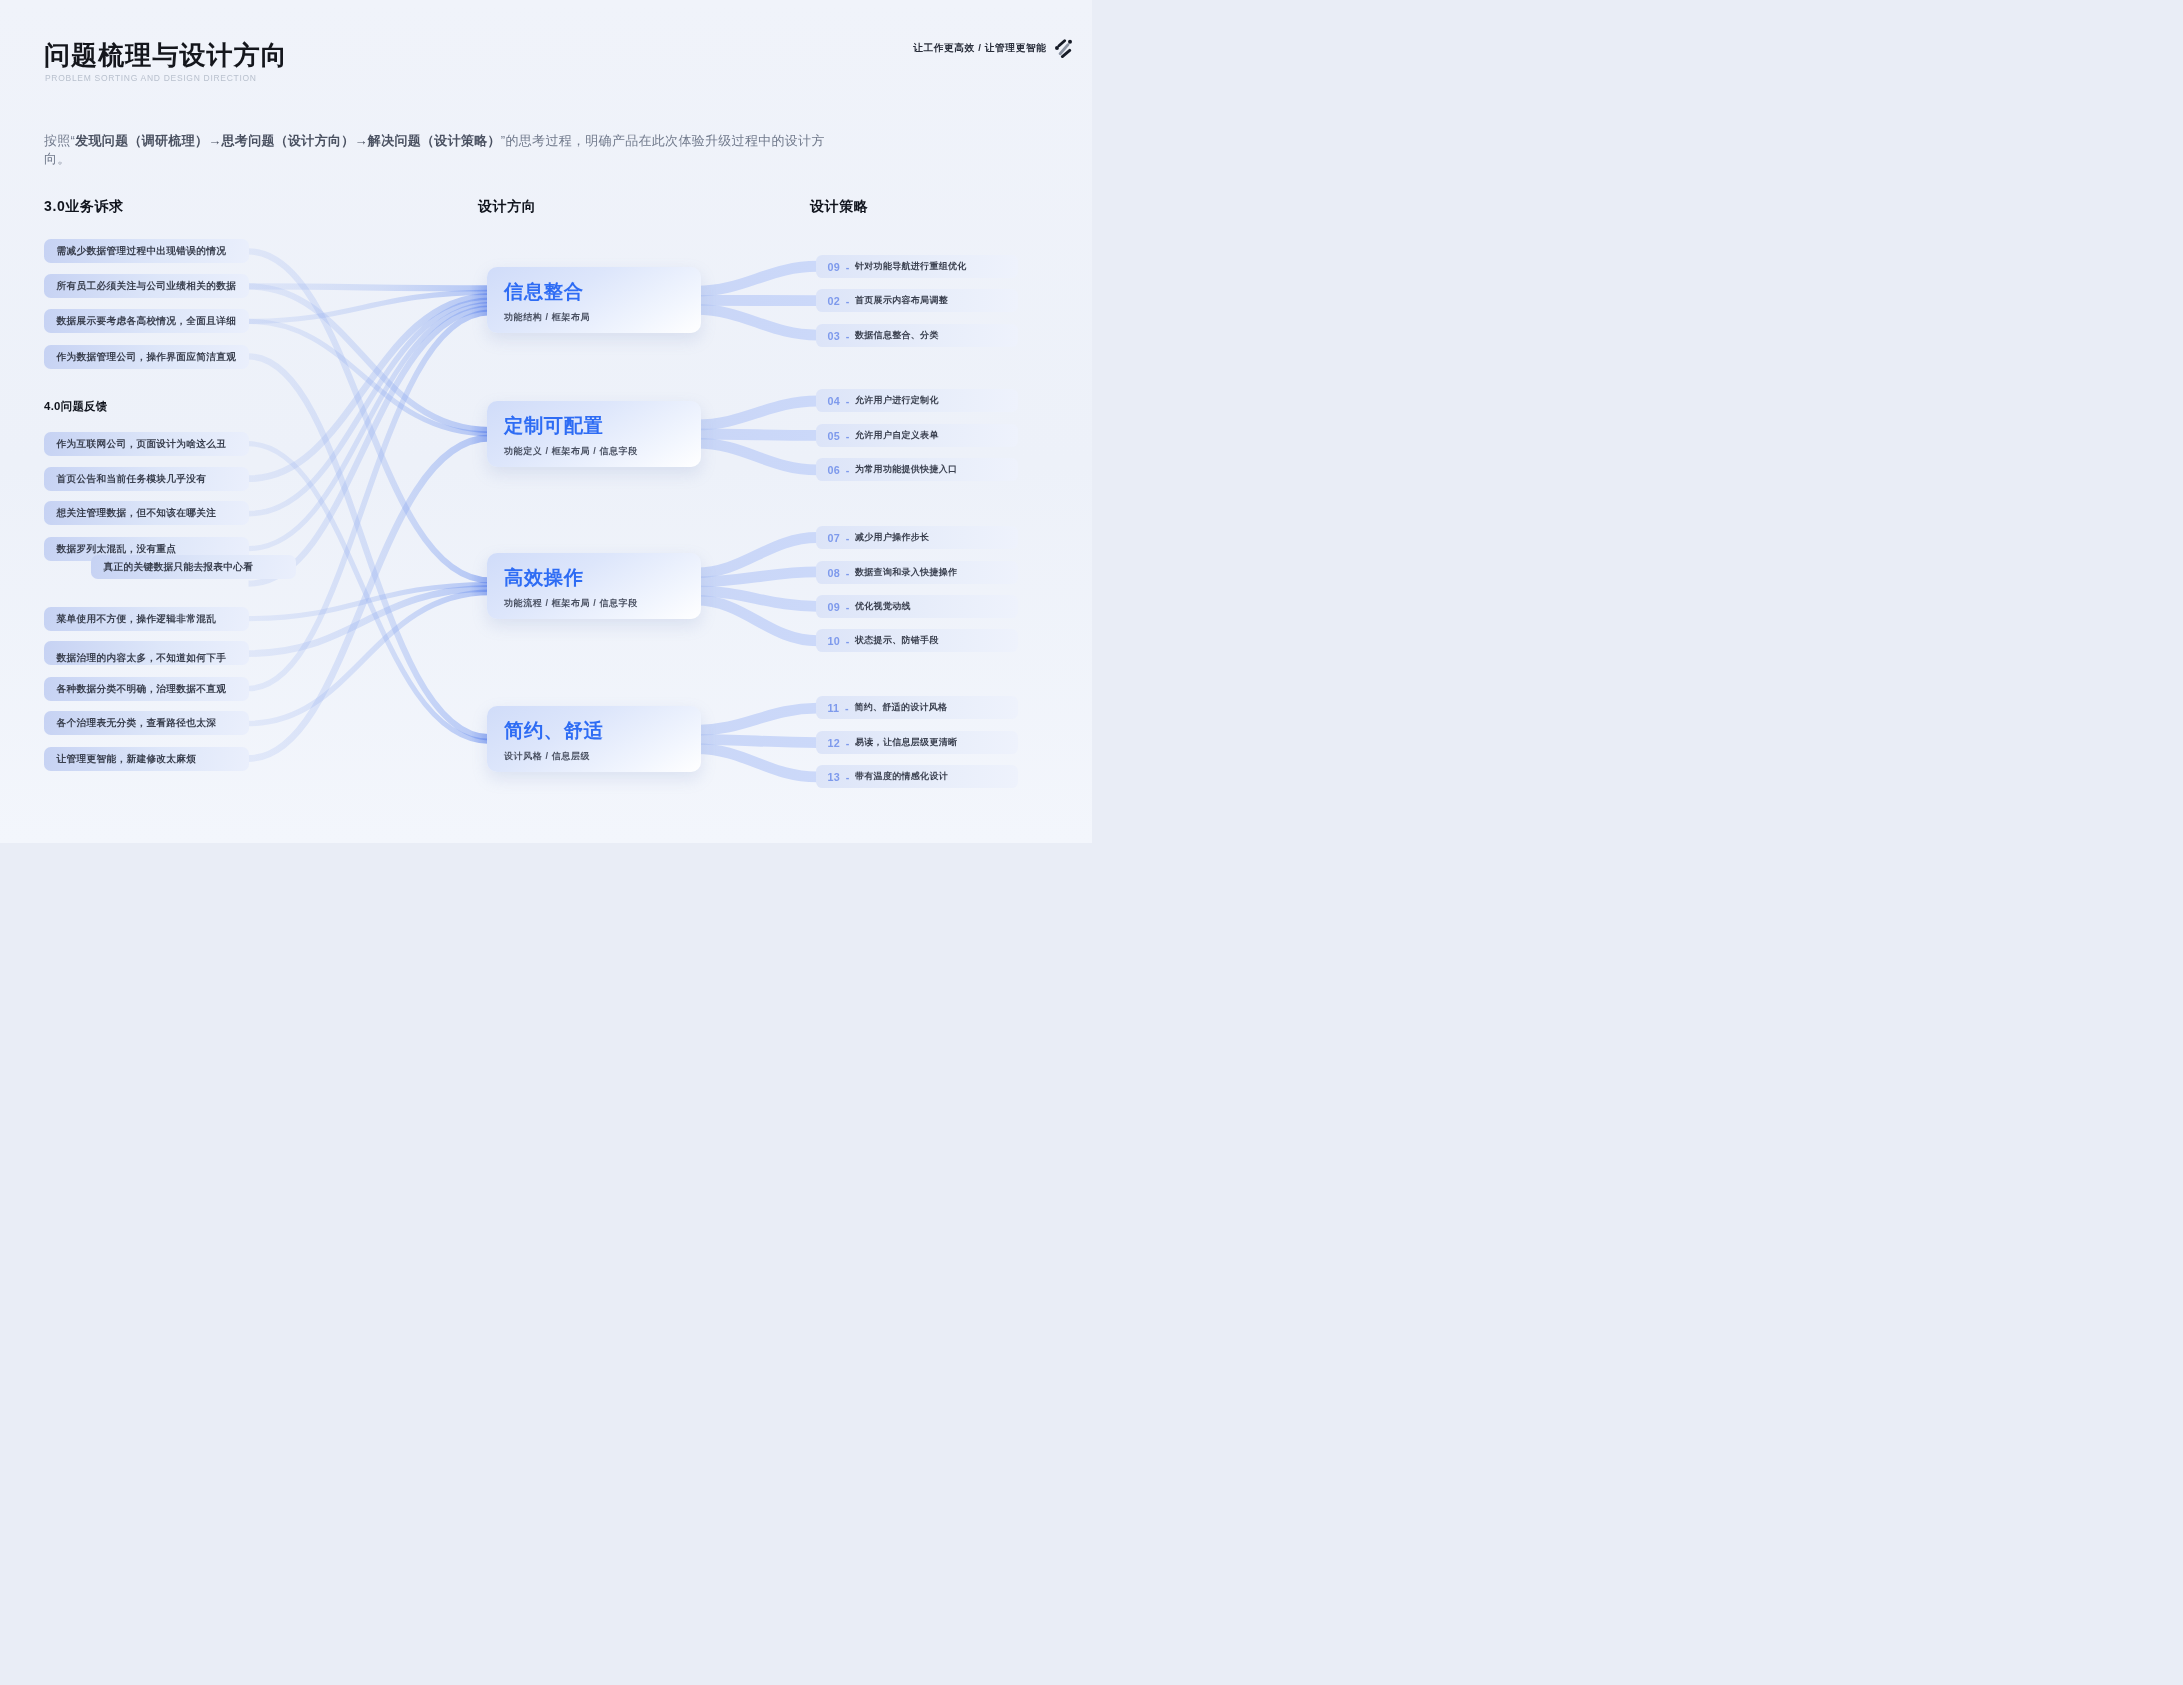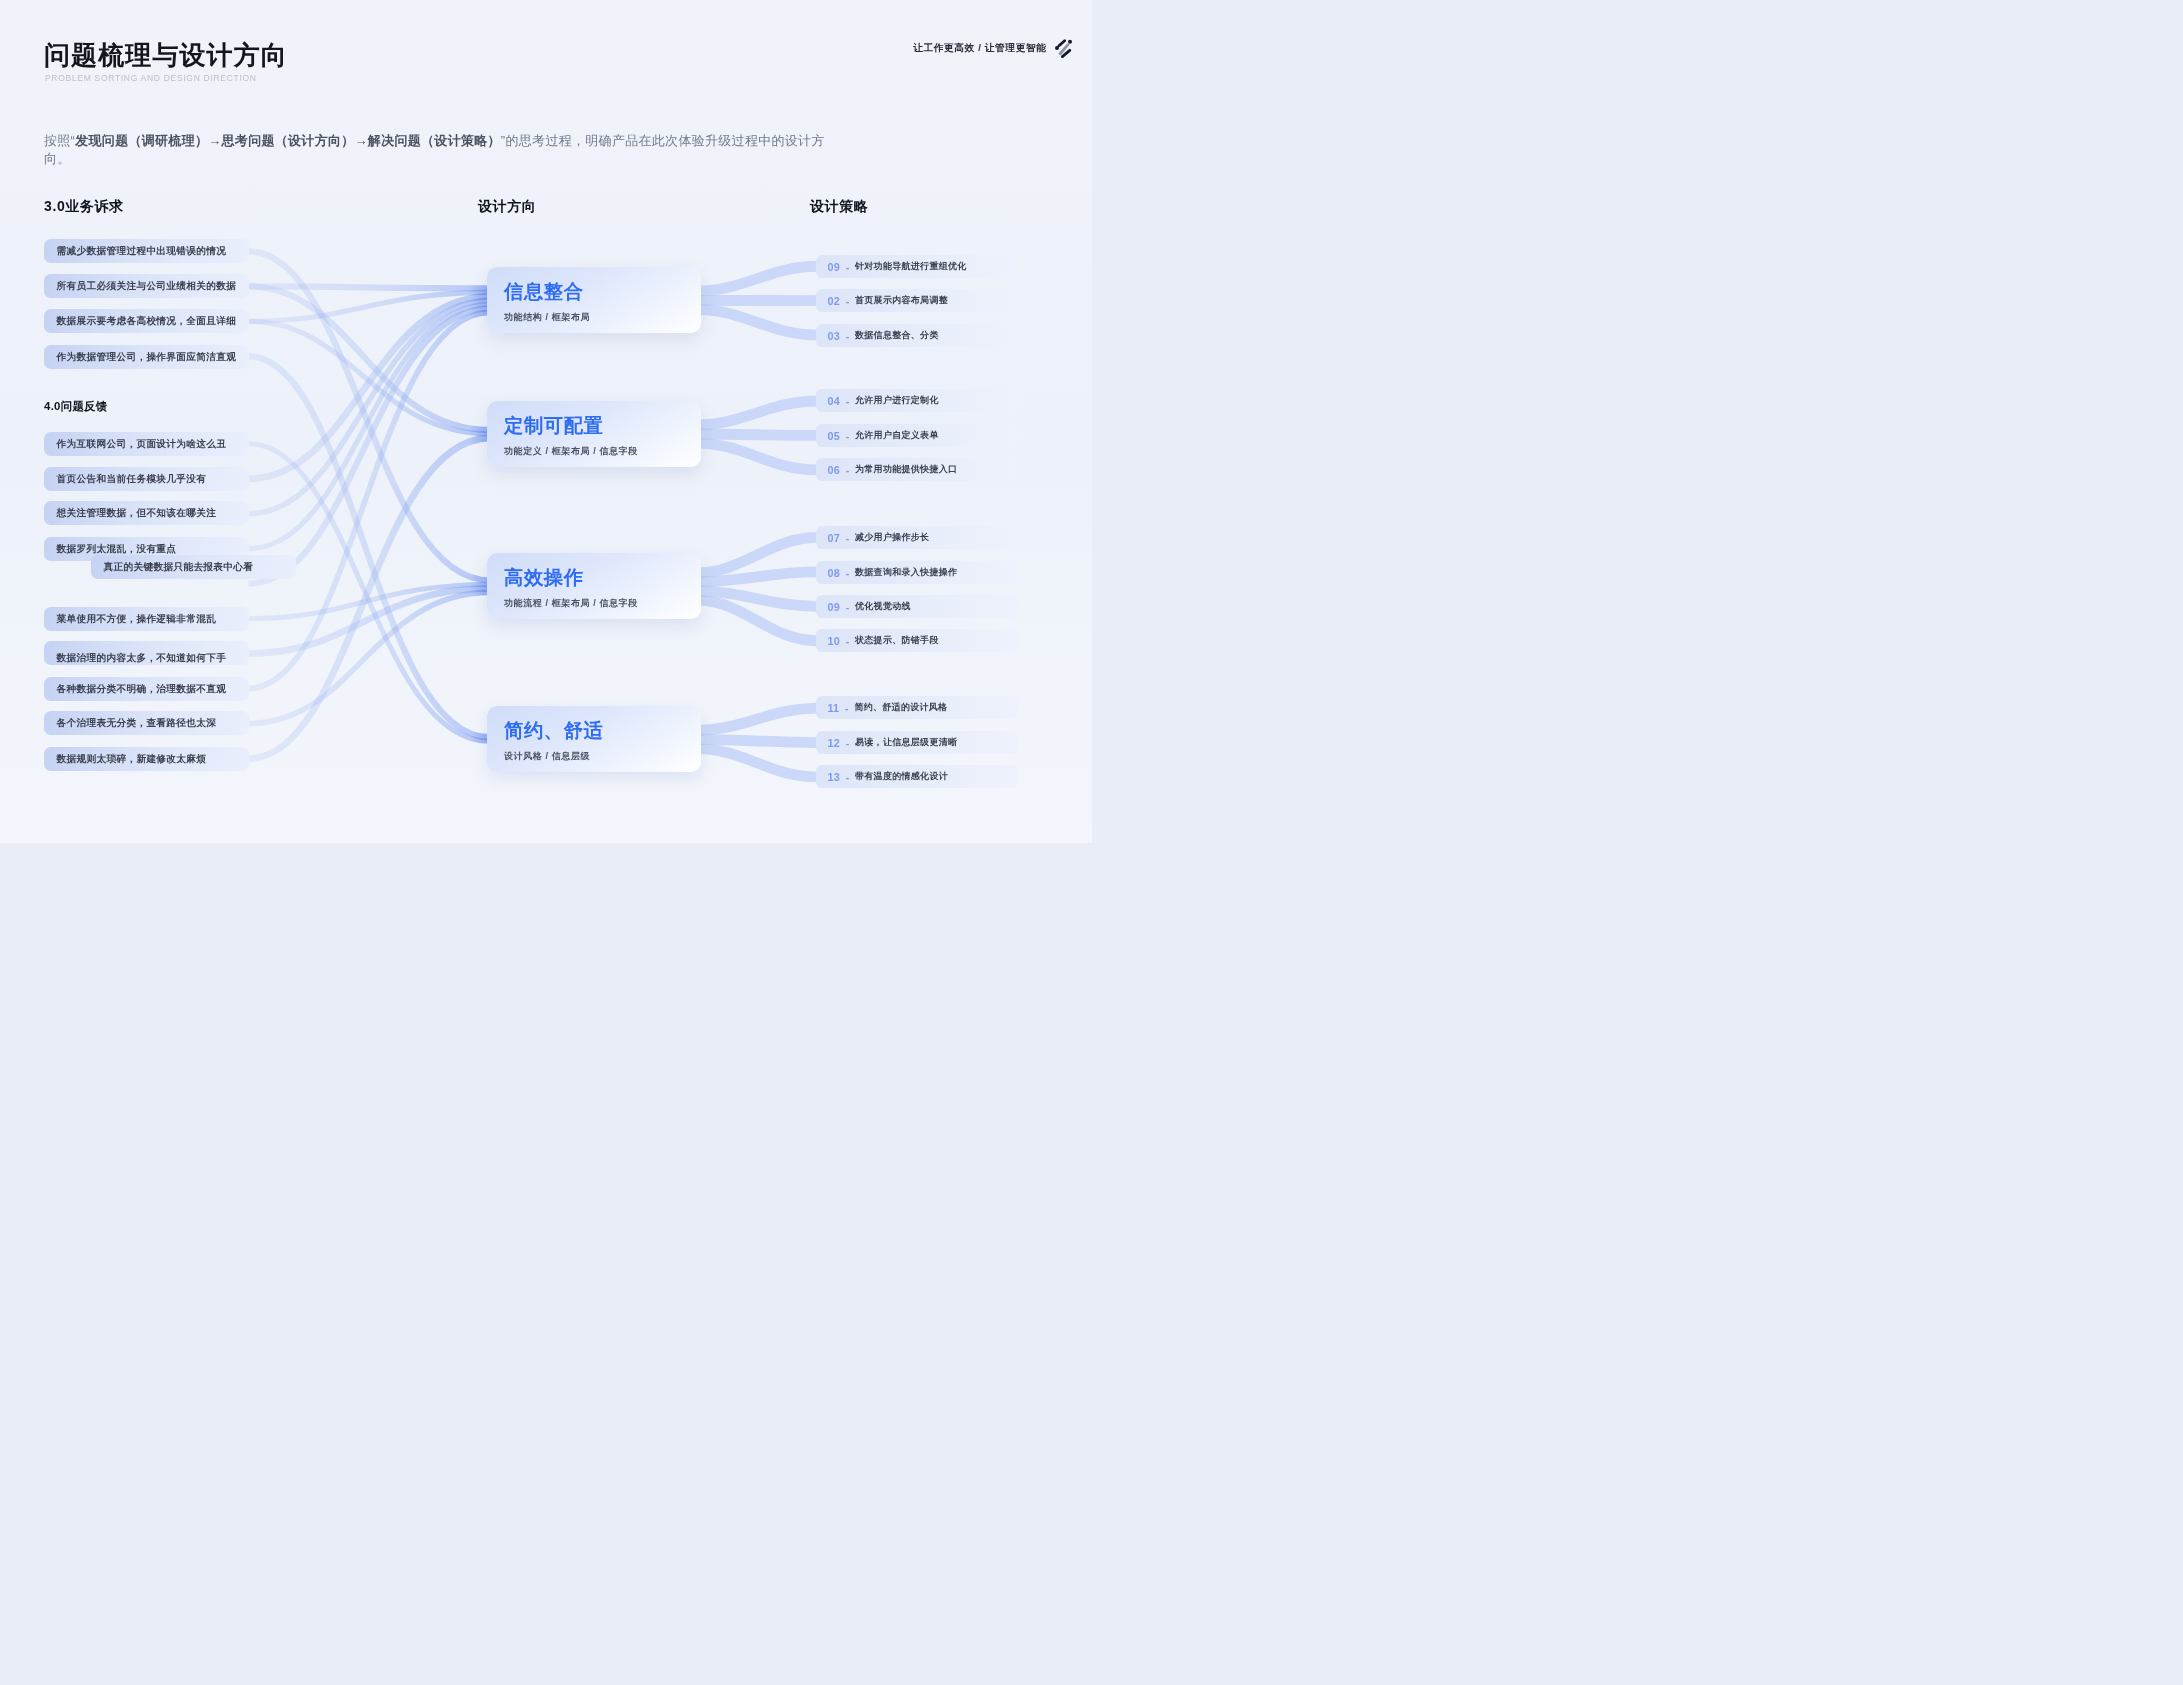--- a/index.html
+++ b/index.html
@@ -180,21 +180,21 @@
     <div class="pill-left" style="top:641px;align-items:flex-end;">
         <span>数据治理的内容太多，不知道如何下手</span>
       </div>
     <div class="pill-left" style="top:677px;">
         <span>各种数据分类不明确，治理数据不直观</span>
       </div>
     <div class="pill-left" style="top:711px;">
         <span>各个治理表无分类，查看路径也太深</span>
       </div>
     <div class="pill-left" style="top:747px;">
-        <span>数据规则太琐碎，新建修改太麻烦</span>
+        <span>让管理更智能，新建修改太麻烦</span>
       </div>
 
     <div class="dir-card" style="top:267px;">
       <span class="ttl">信息整合</span>
       <span class="sub">功能结构 / 框架布局</span>
     </div>
     <div class="dir-card" style="top:401px;">
       <span class="ttl">定制可配置</span>
       <span class="sub">功能定义 / 框架布局 / 信息字段</span>
     </div>

